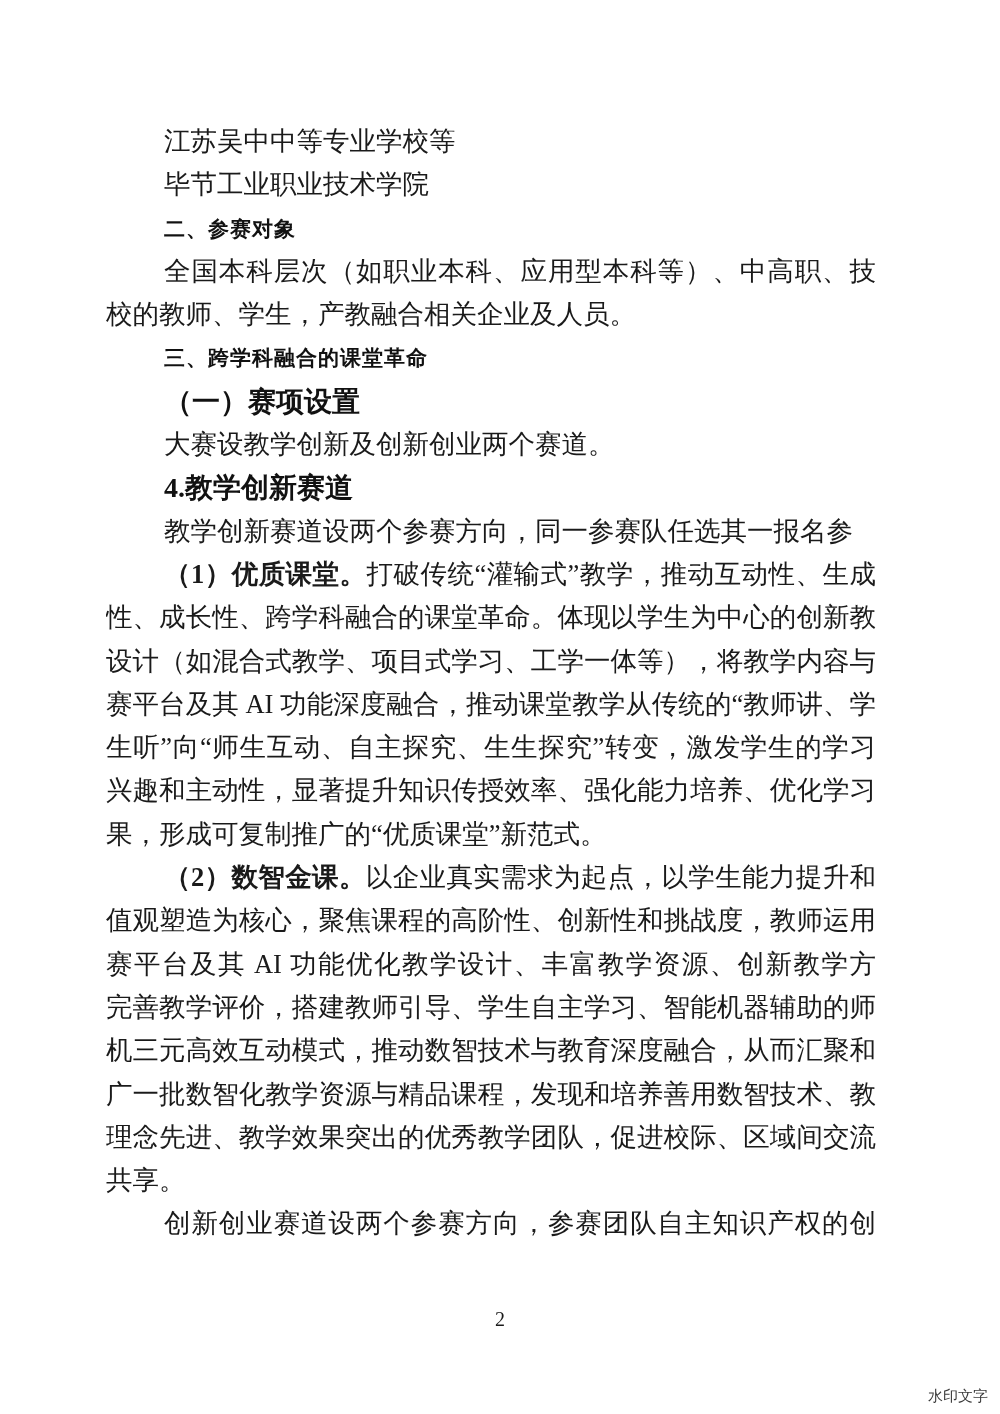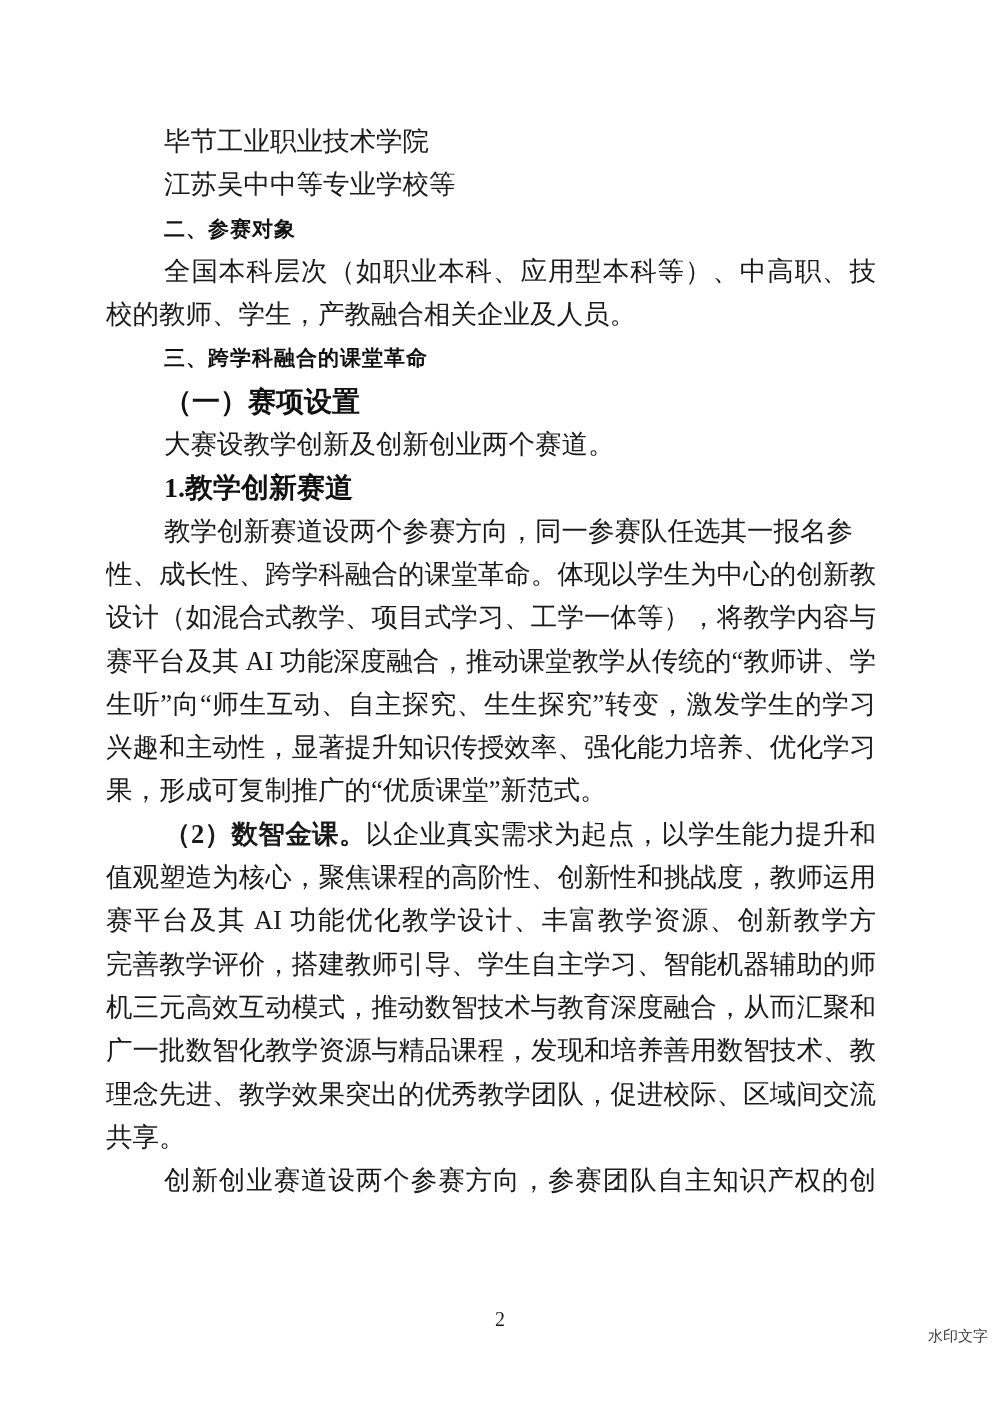--- a/index.html
+++ b/index.html
@@ -53,60 +53,61 @@
     top: 1308px;
     width: 100%;
     text-align: center;
     font-family: "Liberation Serif", "DejaVu Serif", serif;
     font-size: 20px;
     color: #1a1a1a;
   }
   .watermark {
     position: absolute;
     right: 12px;
-    top: 1327px;
+    top: 1387px;
     font-family: "Liberation Serif", "DejaVu Serif", serif;
     font-size: 15px;
     color: #3a3a3a;
   }
 </style>
 </head>
 <body>
 
 <div class="page">
   <div class="content">
       <div class="block plain">
-        <div class="line indent">毕节工业职业技术学院</div>
+        <div class="line indent">江苏吴中中等专业学校等</div>
       </div>
       <div class="block plain">
-        <div class="line indent">江苏吴中中等专业学校等</div>
+        <div class="line indent">毕节工业职业技术学院</div>
       </div>
       <div class="block h1">
         <div class="line indent">二、参赛对象</div>
       </div>
       <div class="block plain">
         <div class="line indent fill">全国本科层次（如职业本科、应用型本科等）、中高职、技工院</div>
         <div class="line">校的教师、学生，产教融合相关企业及人员。</div>
       </div>
       <div class="block h1">
         <div class="line indent">三、跨学科融合的课堂革命</div>
       </div>
       <div class="block h2">
         <div class="line indent">（一）赛项设置</div>
       </div>
       <div class="block plain">
         <div class="line indent">大赛设教学创新及创新创业两个赛道。</div>
       </div>
       <div class="block h2">
-        <div class="line indent">1.教学创新赛道</div>
+        <div class="line indent">4.教学创新赛道</div>
       </div>
       <div class="block plain">
         <div class="line indent">教学创新赛道设两个参赛方向，同一参赛队任选其一报名参赛。</div>
       </div>
       <div class="block plain">
+        <div class="line indent fill"><span class="bold-run">（1）优质课堂。</span>打破传统“灌输式”教学，推动互动性、生成</div>
         <div class="line fill">性、成长性、跨学科融合的课堂革命。体现以学生为中心的创新教学</div>
         <div class="line fill">设计（如混合式教学、项目式学习、工学一体等），将教学内容与竞</div>
         <div class="line fill">赛平台及其 AI 功能深度融合，推动课堂教学从传统的“教师讲、学</div>
         <div class="line fill">生听”向“师生互动、自主探究、生生探究”转变，激发学生的学习</div>
         <div class="line fill">兴趣和主动性，显著提升知识传授效率、强化能力培养、优化学习效</div>
         <div class="line">果，形成可复制推广的“优质课堂”新范式。</div>
       </div>
       <div class="block plain">
         <div class="line indent fill"><span class="bold-run">（2）数智金课。</span>以企业真实需求为起点，以学生能力提升和价</div>
         <div class="line fill">值观塑造为核心，聚焦课程的高阶性、创新性和挑战度，教师运用竞</div>

